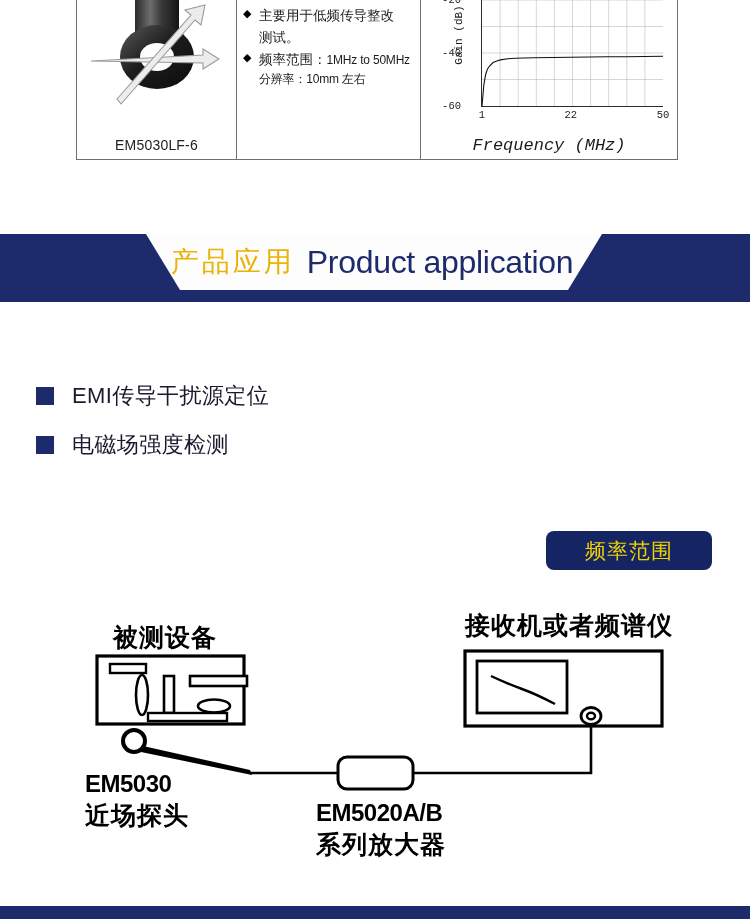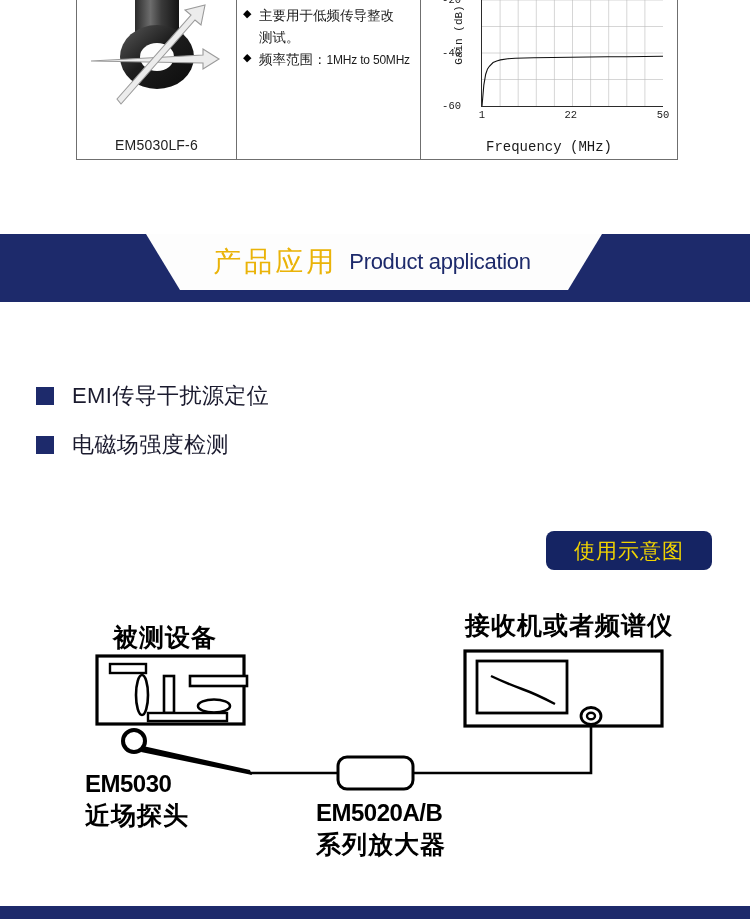--- a/index.html
+++ b/index.html
@@ -94,22 +94,23 @@
     font-size: 11px;
     white-space: nowrap;
     color: #1a1a1a;
   }
   .chart-xlabel {
     position: absolute;
     left: 0; right: 0;
     bottom: -26px;
     text-align: center;
     font-family: "Liberation Mono", "DejaVu Sans Mono", monospace;
-    font-size: 14px;
+    font-size: 17px;
     color: #1a1a1a;
+    font-style: italic;
   }
   .chart-plot {
     position: absolute;
     left: 54px;
     top: 6px;
     right: 8px;
     bottom: 22px;
     border-left: 1.4px solid #2b2b2b;
     border-bottom: 1.4px solid #2b2b2b;
   }
@@ -152,21 +153,21 @@
     box-sizing: border-box;
   }
   #app-banner .t-cn {
     font-size: 28px;
     color: #eab308;
     letter-spacing: 3px;
     font-weight: 400;
     font-family: Liberation Serif, serif;
   }
   #app-banner .t-en {
-    font-size: 22px;
+    font-size: 32px;
     color: #1d2a6b;
     letter-spacing: -0.3px;
     font-weight: 400;
   }
 
   
   #app-list {
     position: absolute;
     left: 36px;
     top: 371px;
@@ -281,20 +282,21 @@
       </div>
       <div class="spec-line">
         <span class="dia">◆</span>
         <span class="txt">主要用于低频传导整改</span>
       </div>
       <div class="spec-cont">测试。</div>
       <div class="spec-line">
         <span class="dia">◆</span>
         <span class="txt"><span>频率范围：</span><span class="sm">1MHz to 50MHz</span></span>
       </div>
+      <div class="spec-cont sm">分辨率：10mm 左右</div>
     </div>
   </div>
 
   <div class="spec-cell c3">
     <div class="chart-wrap">
       <div class="chart-ylabel">Gain (dB)</div>
       <div class="chart-xlabel">Frequency (MHz)</div>
       <div class="chart-plot">
         <svg id="chart-svg" width="100%" height="100%" viewBox="0 0 100 100" preserveAspectRatio="none">
           <g id="chart-grid" stroke="#b9b9b9" stroke-width="0.35">
@@ -339,21 +341,21 @@
   <div class="app-item">
     <span class="app-bullet"></span>
     <span class="app-label">EMI传导干扰源定位</span>
   </div>
   <div class="app-item">
     <span class="app-bullet"></span>
     <span class="app-label">电磁场强度检测</span>
   </div>
 </div>
 
-<div id="usage-btn">使用示意图</div>
+<div id="usage-btn">频率范围</div>
 
 <div id="usage-diagram">
   <svg width="750" height="290" viewBox="0 0 750 290">
 
     <text class="dg-label-cn" x="113" y="50" font-size="25" letter-spacing="1">被测设备</text>
 
     <g>
       <rect x="97" y="60" width="147" height="68" fill="#fff" stroke="#000" stroke-width="3.2"></rect>
       <rect x="110" y="68" width="36" height="9" fill="#fff" stroke="#000" stroke-width="2.4"></rect>
       <ellipse cx="142" cy="99" rx="6" ry="20" fill="#fff" stroke="#000" stroke-width="2.6"></ellipse>

